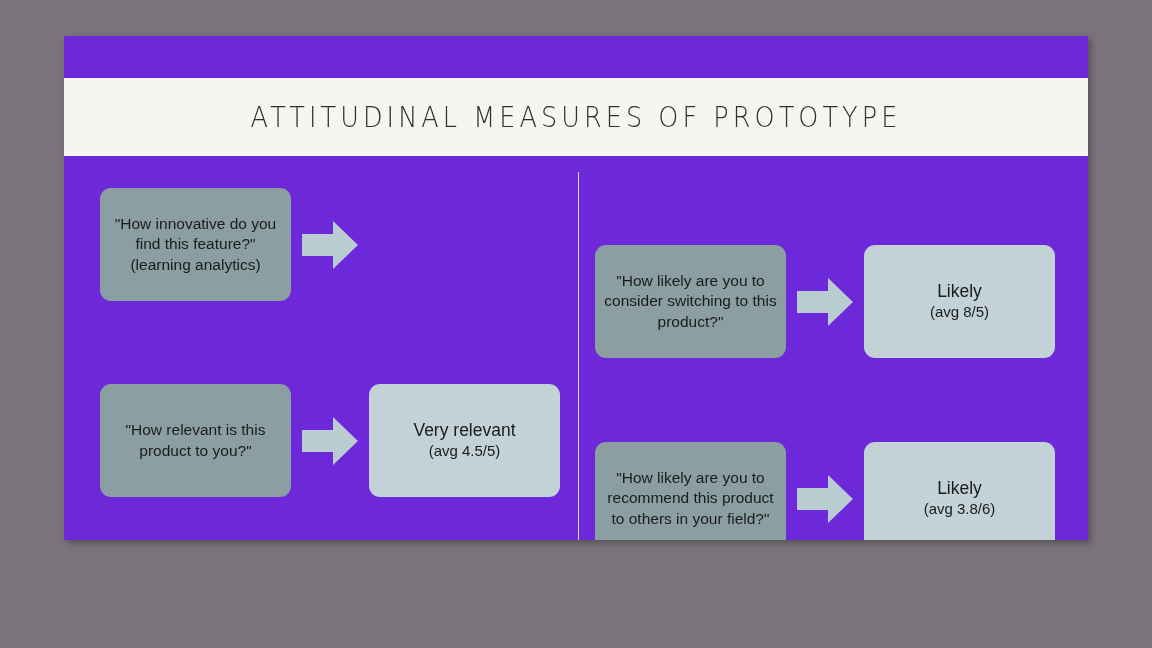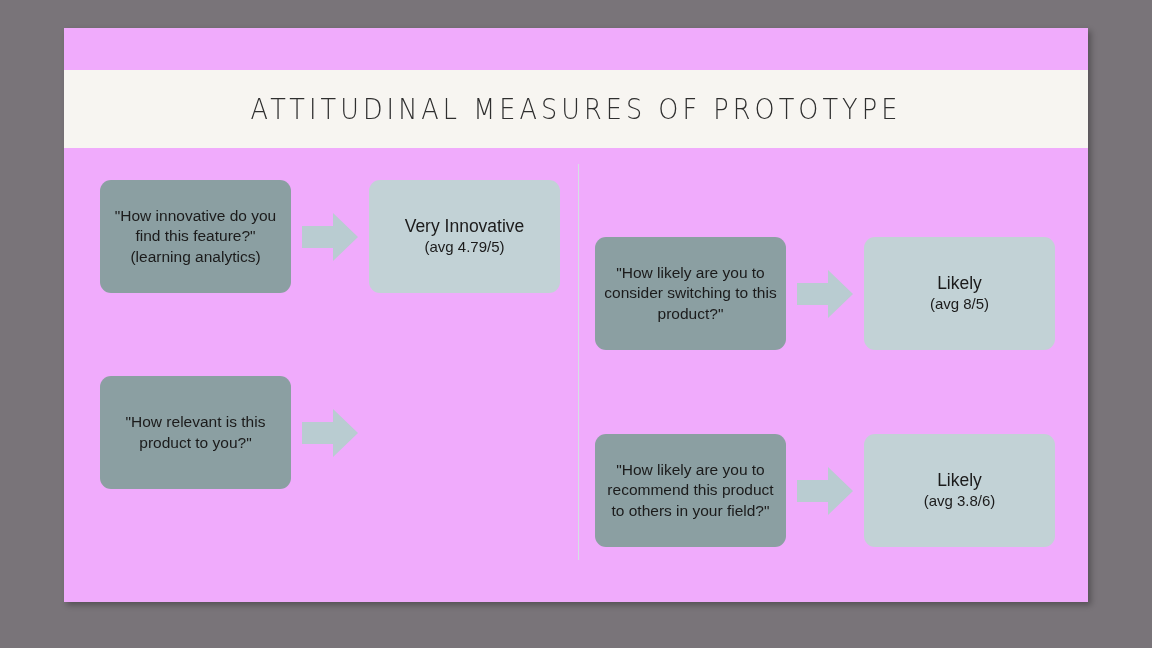--- a/index.html
+++ b/index.html
@@ -11,24 +11,24 @@
     height: 648px;
     background: #797479;
     font-family: "Liberation Sans", sans-serif;
     overflow: hidden;
   }
 
   
   .slide {
     position: absolute;
     left: 64px;
-    top: 28px;
+    top: 36px;
     width: 1024px;
-    height: 574px;
-    background: #f0abfc;
+    height: 504px;
+    background: #6d28d9;
     box-shadow: 3px 3px 6px rgba(0,0,0,0.30);
     overflow: hidden;
   }
 
   
   .title-band {
     position: absolute;
     left: 0;
     top: 42px;
     width: 1024px;
@@ -126,32 +126,32 @@
 
   <div class="divider"></div>
 
   <div class="flow-row row-l1">
     <div class="q-box">"How innovative do you find this feature?" (learning analytics)</div>
     <div class="arrow-wrap">
       <svg width="56" height="48" viewBox="0 0 56 48" aria-hidden="true">
         <path d="M0 13 H31 V0 L56 24 L31 48 V35 H0 Z" fill="#b9ccd1"></path>
       </svg>
     </div>
-    <div class="a-box">
-      <div class="a-main">Very Innovative</div>
-      <div class="a-sub">(avg 4.79/5)</div>
-    </div>
   </div>
 
   <div class="flow-row row-l2">
     <div class="q-box">"How relevant is this product to you?"</div>
     <div class="arrow-wrap">
       <svg width="56" height="48" viewBox="0 0 56 48" aria-hidden="true">
         <path d="M0 13 H31 V0 L56 24 L31 48 V35 H0 Z" fill="#b9ccd1"></path>
       </svg>
+    </div>
+    <div class="a-box">
+      <div class="a-main">Very relevant</div>
+      <div class="a-sub">(avg 4.5/5)</div>
     </div>
   </div>
 
   <div class="flow-row row-r1">
     <div class="q-box">"How likely are you to consider switching to this product?"</div>
     <div class="arrow-wrap">
       <svg width="56" height="48" viewBox="0 0 56 48" aria-hidden="true">
         <path d="M0 13 H31 V0 L56 24 L31 48 V35 H0 Z" fill="#b9ccd1"></path>
       </svg>
     </div>

